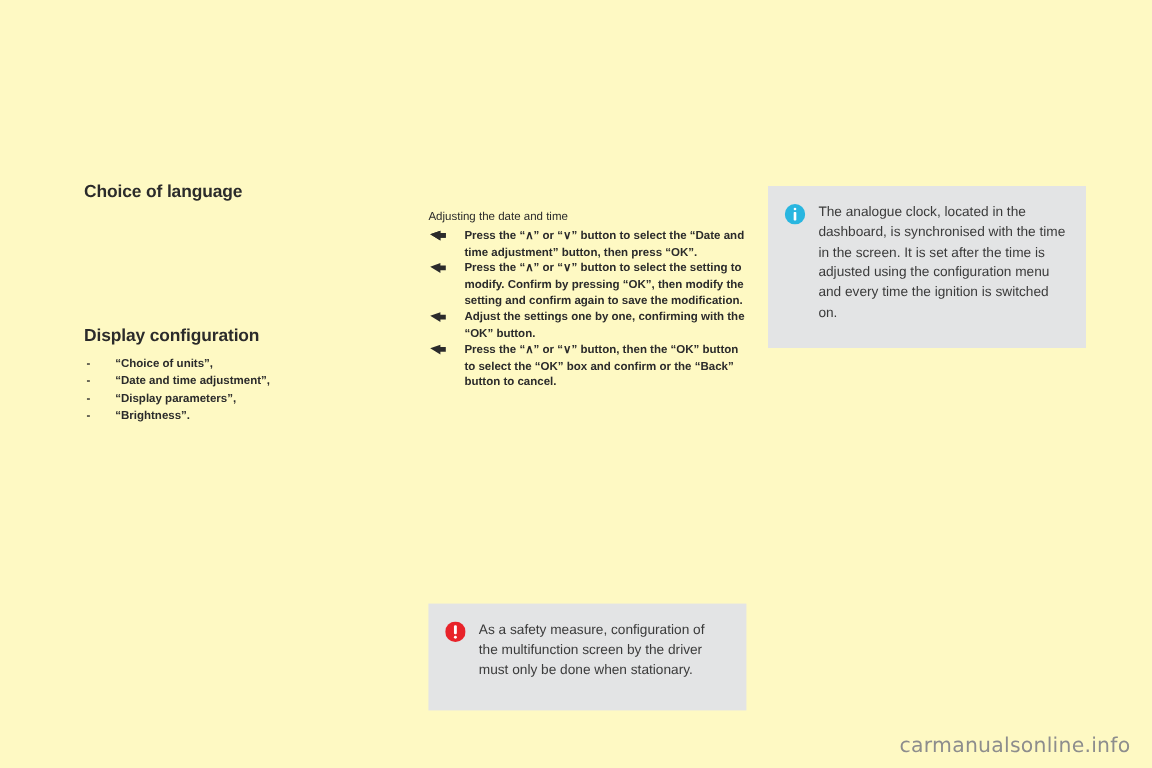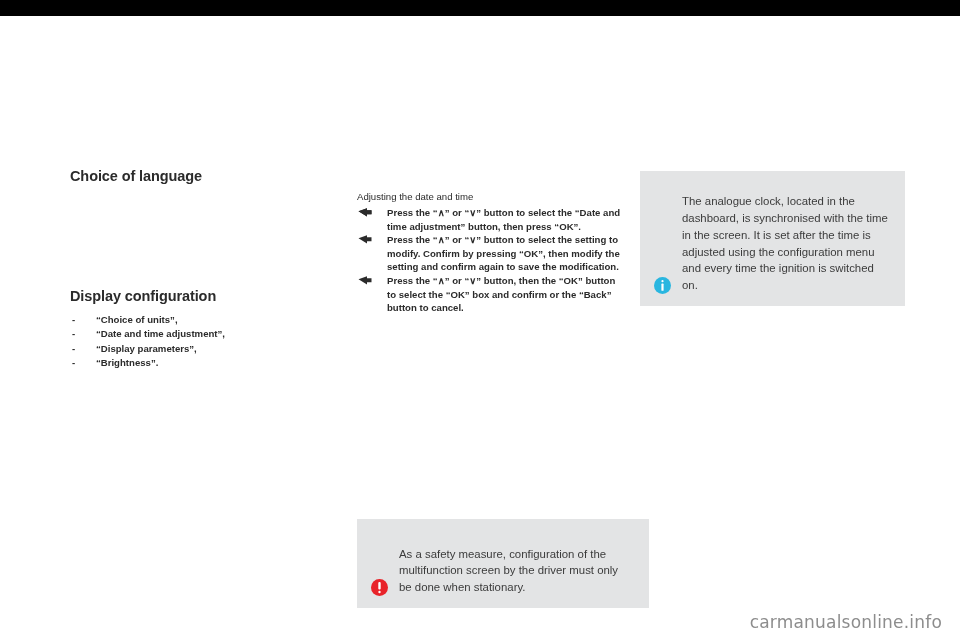--- a/index.html
+++ b/index.html
@@ -11,22 +11,21 @@
     width: 960px;
     height: 640px;
     position: relative;
     overflow: hidden;
     font-family: "Liberation Sans", sans-serif;
   }
 
   .page {
     position: absolute;
     inset: 0;
-    background: #ffffff;
-    margin-top: 16px;
+    background: #fef9c3;
   }
 
   
   .col-left {
     position: absolute;
     left: 70px;
     top: 152px;
     width: 280px;
   }
   .col-mid {
@@ -108,21 +107,21 @@
     font-size: 11px;
     line-height: 11px;
   }
   .arrow svg { display: block; }
 
   
   .callout {
     position: absolute;
     background: #e3e4e5;
     display: flex;
-    align-items: flex-end;
+    align-items: flex-start;
     box-sizing: border-box;
   }
   .callout .cal-icon {
     flex: 0 0 auto;
     width: 17px;
     height: 17px;
     margin-right: 11px;
     margin-top: 1px;
   }
   .callout .cal-text {
@@ -135,21 +134,21 @@
   #info-box {
     left: 640px;
     top: 155px;
     width: 265px;
     height: 135px;
     padding: 14px 16px 12px 14px;
   }
   #warning-box {
     left: 357px;
     top: 503px;
-    width: 292px;
+    width: 265px;
     height: 89px;
     padding: 14px 16px 12px 14px;
   }
 
   
   .watermark {
     position: absolute;
     right: 18px;
     bottom: 8px;
     font-size: 17px;
@@ -214,20 +213,28 @@
         </span>
         <span>Press the “∧” or “∨” button to select the “Date and time adjustment” button, then press “OK”.</span>
       </li>
       <li>
         <span class="arrow">
           <svg width="14" height="11" viewBox="0 0 14 11">
               <path d="M0.5 4.2 L9 1.2 L9 3.2 L13.5 3.2 L13.5 7.2 L9 7.2 L9 9.4 Z" fill="#2b2b2b"></path>
             </svg>
         </span>
         <span>Press the “∧” or “∨” button to select the setting to modify. Confirm by pressing “OK”, then modify the setting and confirm again to save the modification.</span>
+      </li>
+      <li>
+        <span class="arrow">
+          <svg width="14" height="11" viewBox="0 0 14 11">
+              <path d="M0.5 4.2 L9 1.2 L9 3.2 L13.5 3.2 L13.5 7.2 L9 7.2 L9 9.4 Z" fill="#2b2b2b"></path>
+            </svg>
+        </span>
+        <span>Adjust the settings one by one, confirming with the “OK” button.</span>
       </li>
       <li>
         <span class="arrow">
           <svg width="14" height="11" viewBox="0 0 14 11">
               <path d="M0.5 4.2 L9 1.2 L9 3.2 L13.5 3.2 L13.5 7.2 L9 7.2 L9 9.4 Z" fill="#2b2b2b"></path>
             </svg>
         </span>
         <span>Press the “∧” or “∨” button, then the “OK” button to select the “OK” box and confirm or the “Back” button to cancel.</span>
       </li>
     </ul>

